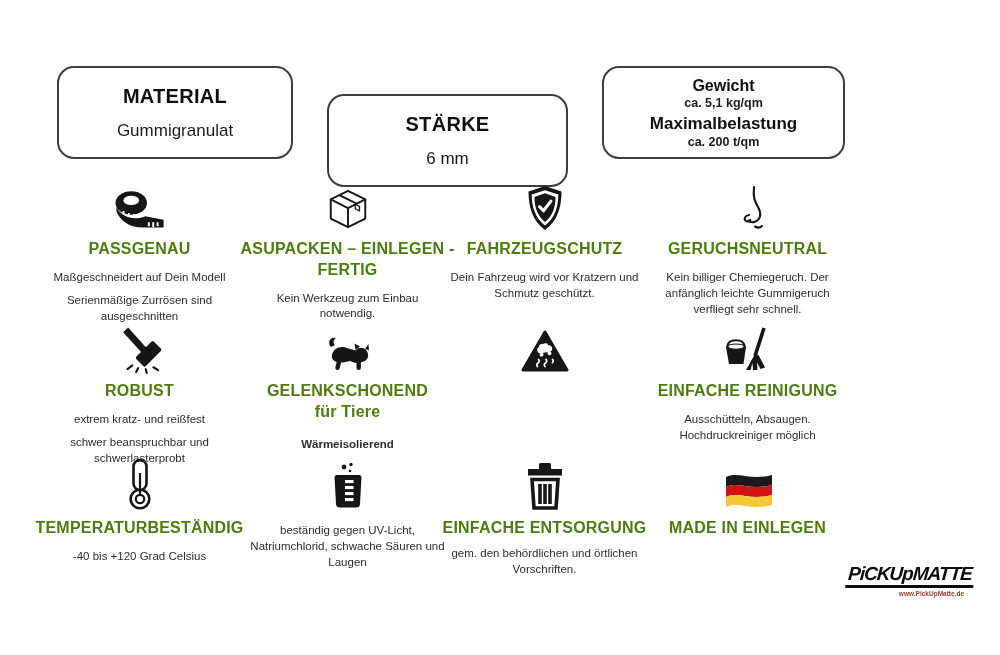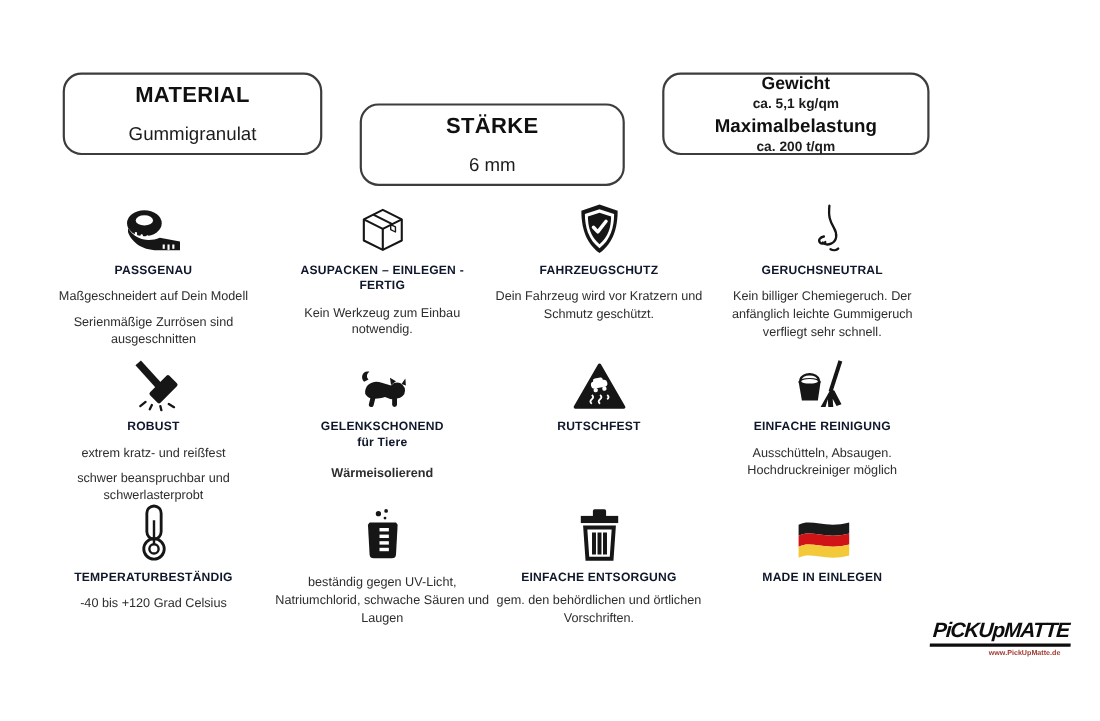--- a/index.html
+++ b/index.html
@@ -3,34 +3,34 @@
 <meta charset="utf-8">
 <style>
   html,body{margin:0;padding:0;}
   body{
     width:1000px;height:655px;position:relative;overflow:hidden;
     background:#ffffff;color:#222;
     font-family:"Liberation Sans",sans-serif;
   }
   
   .ibox{
-    position:absolute;top:66px;height:75px;
+    position:absolute;top:66px;height:93px;
     border:2px solid #3d3d3d;border-radius:17px;
     display:flex;flex-direction:column;justify-content:center;align-items:center;
     text-align:center;background:#fff;box-sizing:border-box;
   }
   .ibox .t{font-weight:bold;font-size:20px;color:#101010;letter-spacing:.3px;}
   .ibox .v{font-size:17px;color:#1c1c1c;margin-top:13px;}
   .ibox .t2{font-weight:bold;font-size:17px;color:#101010;margin-top:4px;}
   .ibox .s{font-size:12.5px;font-weight:bold;color:#1c1c1c;margin-top:1px;}
   .ibox .t-sm{font-weight:bold;font-size:16px;color:#101010;}
   
   .cell{position:absolute;width:215px;text-align:center;}
   .icon-box{height:56px;display:flex;align-items:flex-end;justify-content:center;margin-bottom:7px;}
-  .f-title{font-weight:bold;font-size:11px;line-height:1.3;color:#0f172a;letter-spacing:.2px;}
+  .f-title{font-weight:bold;font-size:16px;line-height:1.3;color:#4d7c0f;letter-spacing:.2px;}
   .f-body{font-size:11.5px;line-height:1.38;color:#2d2d2d;margin:10px auto 0;max-width:196px;}
   .f-body.tight{margin-top:7px;}
   .f-body.bold{font-weight:bold;margin-top:14px;}
   
   .logo{position:absolute;left:846px;top:564px;width:126px;text-align:center;}
   .logo-text{
     display:inline-block;font-style:italic;font-weight:bold;font-size:19px;
     letter-spacing:-1px;color:#0d0d0d;line-height:1;
     border-bottom:3px solid #0d0d0d;padding:0 2px 2px;transform:skewX(-4deg);
   }
@@ -163,21 +163,20 @@
         <circle cx="20" cy="24" r="2" fill="#fff"></circle>
         <circle cx="28" cy="24" r="2" fill="#fff"></circle>
       </g>
       <g stroke="#fff" stroke-width="1.7" fill="none">
         <path d="M17 29 q2.5 2 0 4 q-2.5 2 0 4"></path>
         <path d="M24.5 29 q2.5 2 0 4 q-2.5 2 0 4"></path>
         <path d="M31 29 q2.5 2 0 4"></path>
       </g>
     </svg>
   </div>
-  <div class="f-title">RUTSCHFEST</div>
 </div>
 
 <div class="cell" style="left:640px;top:318px;">
   <div class="icon-box">
     <svg width="54" height="48" viewBox="0 0 54 48">
       <line x1="43" y1="2" x2="34" y2="30" stroke="#161616" stroke-width="3.6"></line>
       <path d="M34 28 L25 44 L29.5 44 L31.5 37 L32 44 L36.5 44 L36 36.5 L39.5 43 L44 41.5 L37.5 29 Z" fill="#161616"></path>
       <path d="M5 21 L25 21 L22.5 38 L8 38 Z" fill="#161616"></path>
       <ellipse cx="15" cy="21" rx="10.2" ry="3.4" fill="#161616"></ellipse>
       <ellipse cx="15" cy="20.6" rx="7.6" ry="2.1" fill="#fff"></ellipse>

